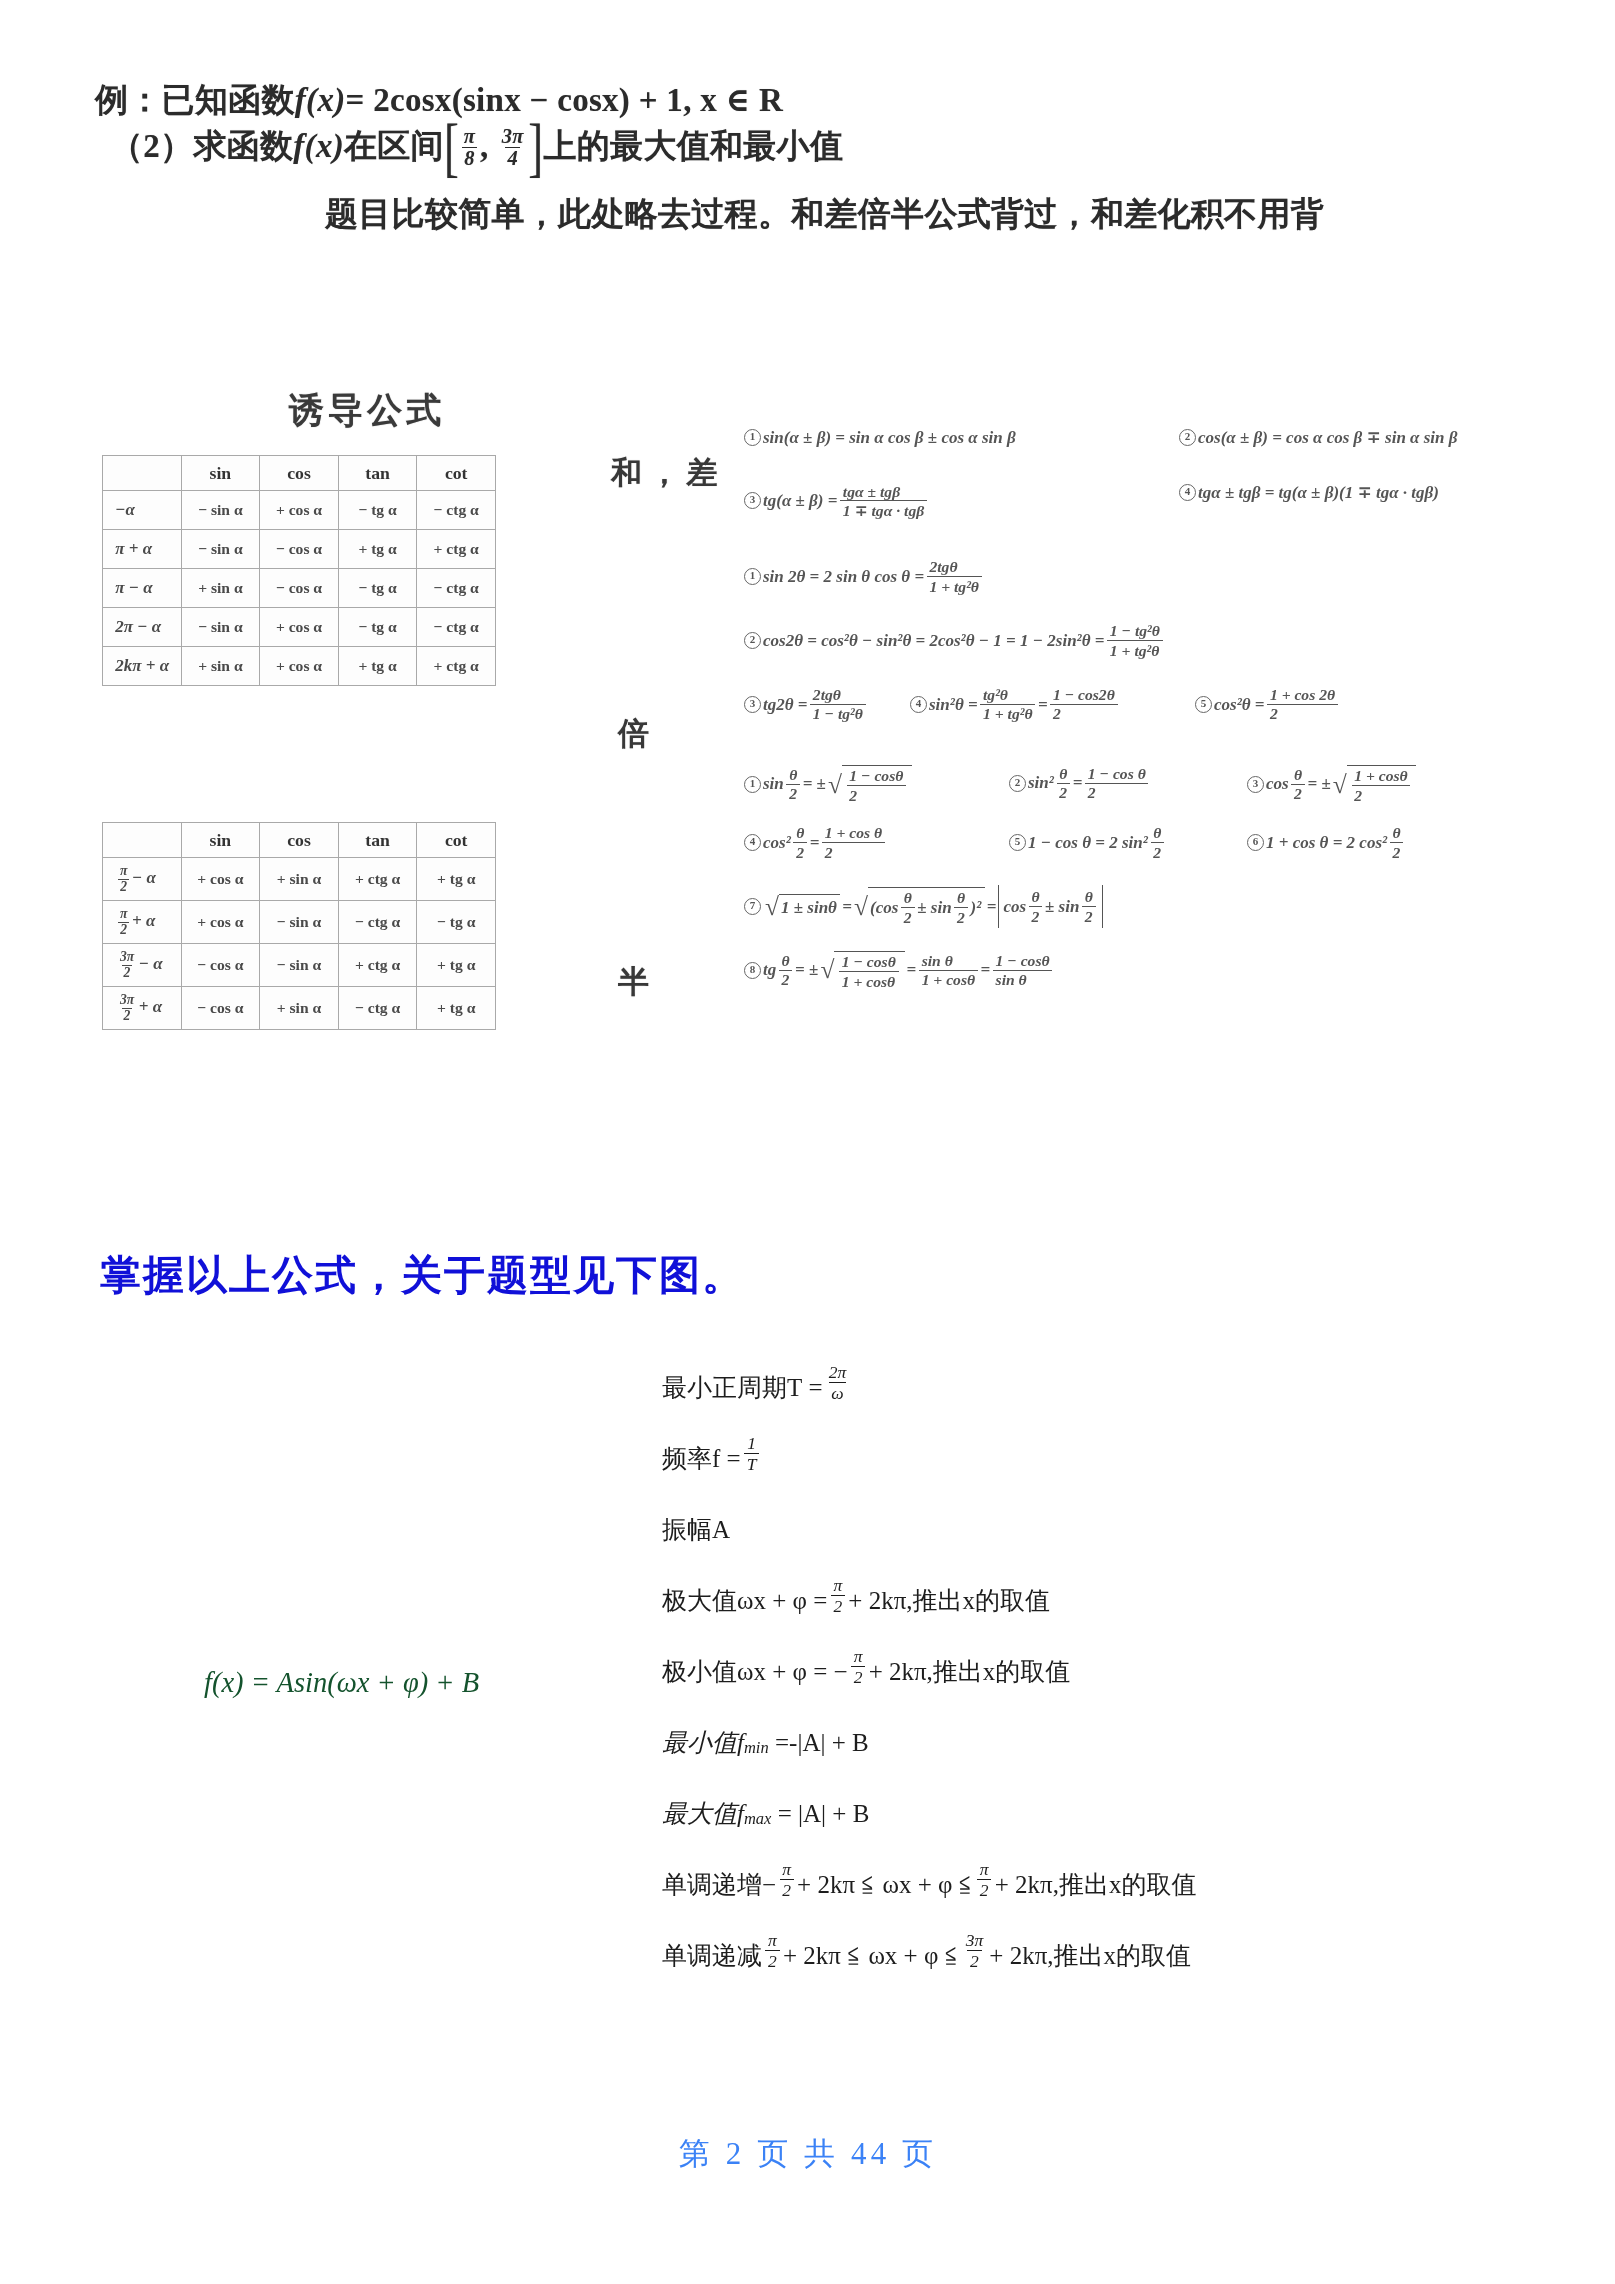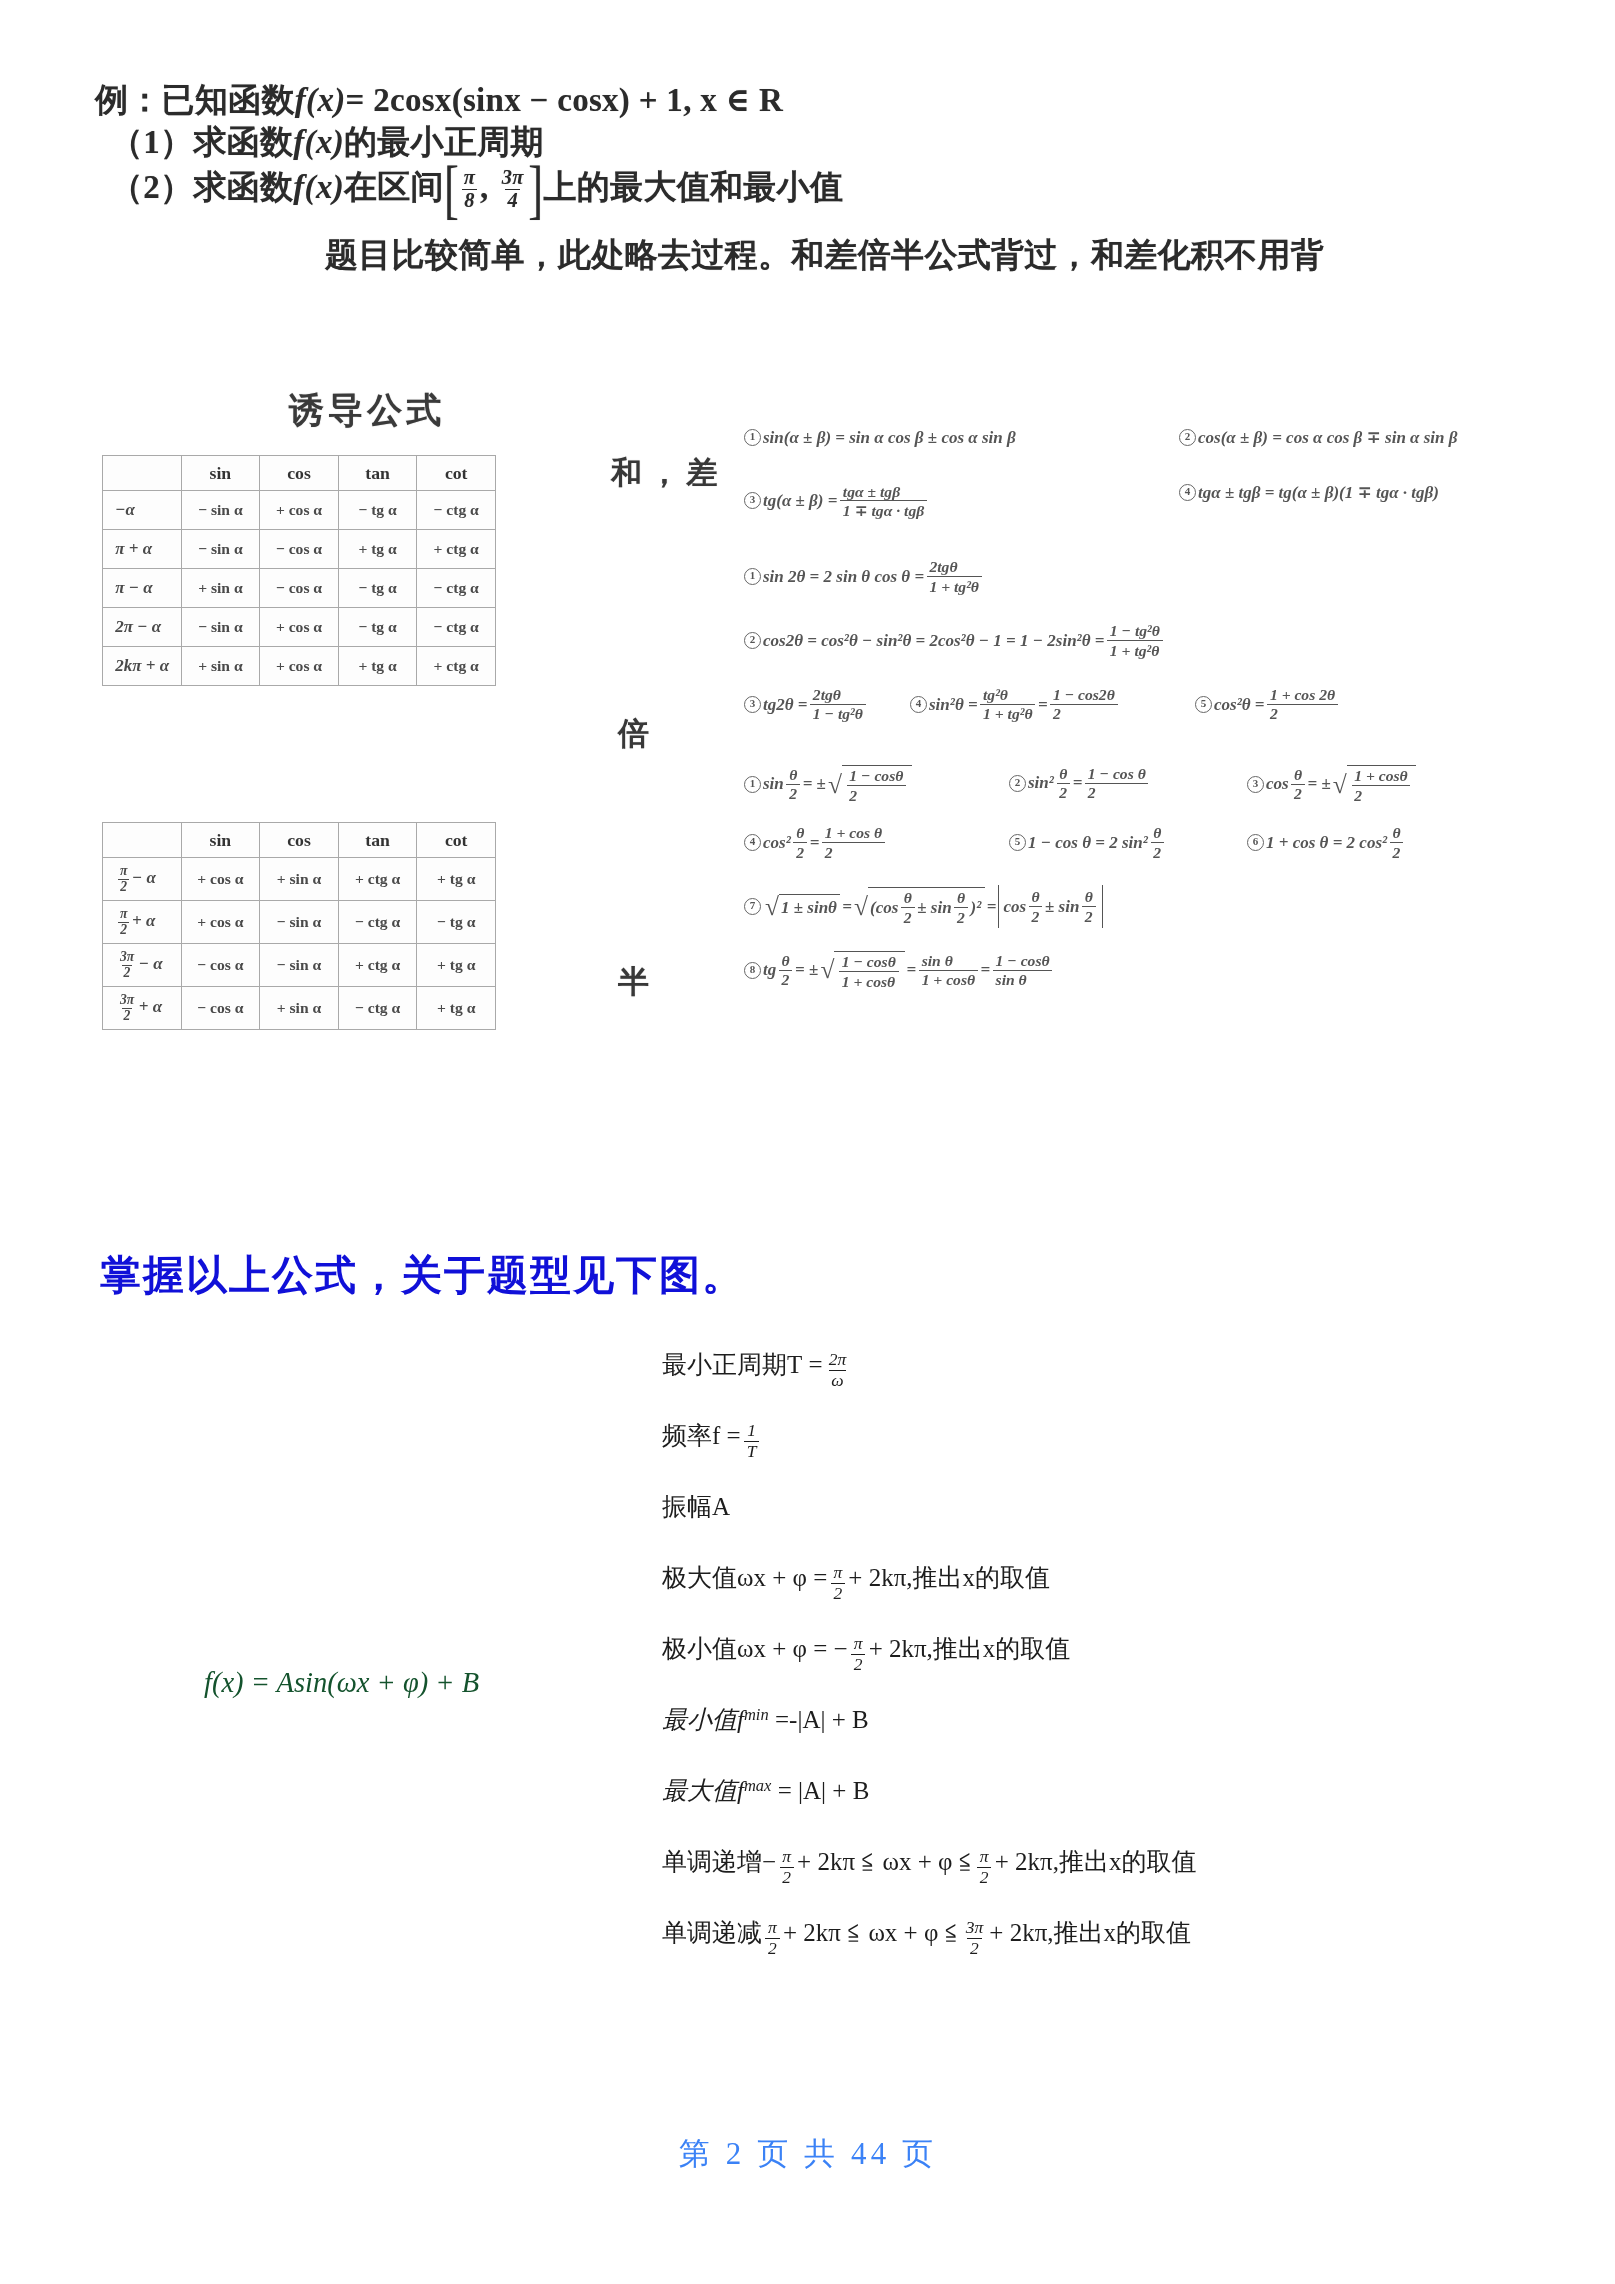--- a/index.html
+++ b/index.html
@@ -219,21 +219,21 @@
     top:1351px;
     width:855px;
   }
   .prop{
     font-size:25px;
     line-height:1.15;
     font-family:"Liberation Serif","DejaVu Serif",serif;
     color:#1d1d1d;
     white-space:nowrap;
     display:flex;
-    align-items:flex-start;
+    align-items:flex-end;
     height:52px;
     margin-bottom:19px;
   }
   .prop .mi{font-style:italic;}
   .pfrac{
     display:inline-flex;
     flex-direction:column;
     align-items:center;
     vertical-align:middle;
     font-size:0.70em;
@@ -273,23 +273,20 @@
 </head>
 <body>
 
 <div class="page">
 
   <div class="example-block">
     <div class="ex-line">
       <span>例：已知函数</span><span class="mi">f(x)</span><span>= 2cosx(sinx − cosx) + 1, x ∈ R</span>
     </div>
 
-    <div class="ex-line indent">
-      <span>（1）</span><span>求函数</span><span class="mi">f(x)</span><span>的最小正周期</span>
-    </div>
 
     <div class="ex-line indent">
       <span>（2）</span><span>求函数</span><span class="mi">f(x)</span><span>在区间</span><span class="brk">[</span><span class="frac">
           <span class="num mi">π</span>
           <span class="den mi">8</span>
         </span><span>,&nbsp;</span><span class="frac">
           <span class="num mi">3π</span>
           <span class="den mi">4</span>
         </span><span class="brk">]</span><span>上的最大值和最小值</span>
     </div>

